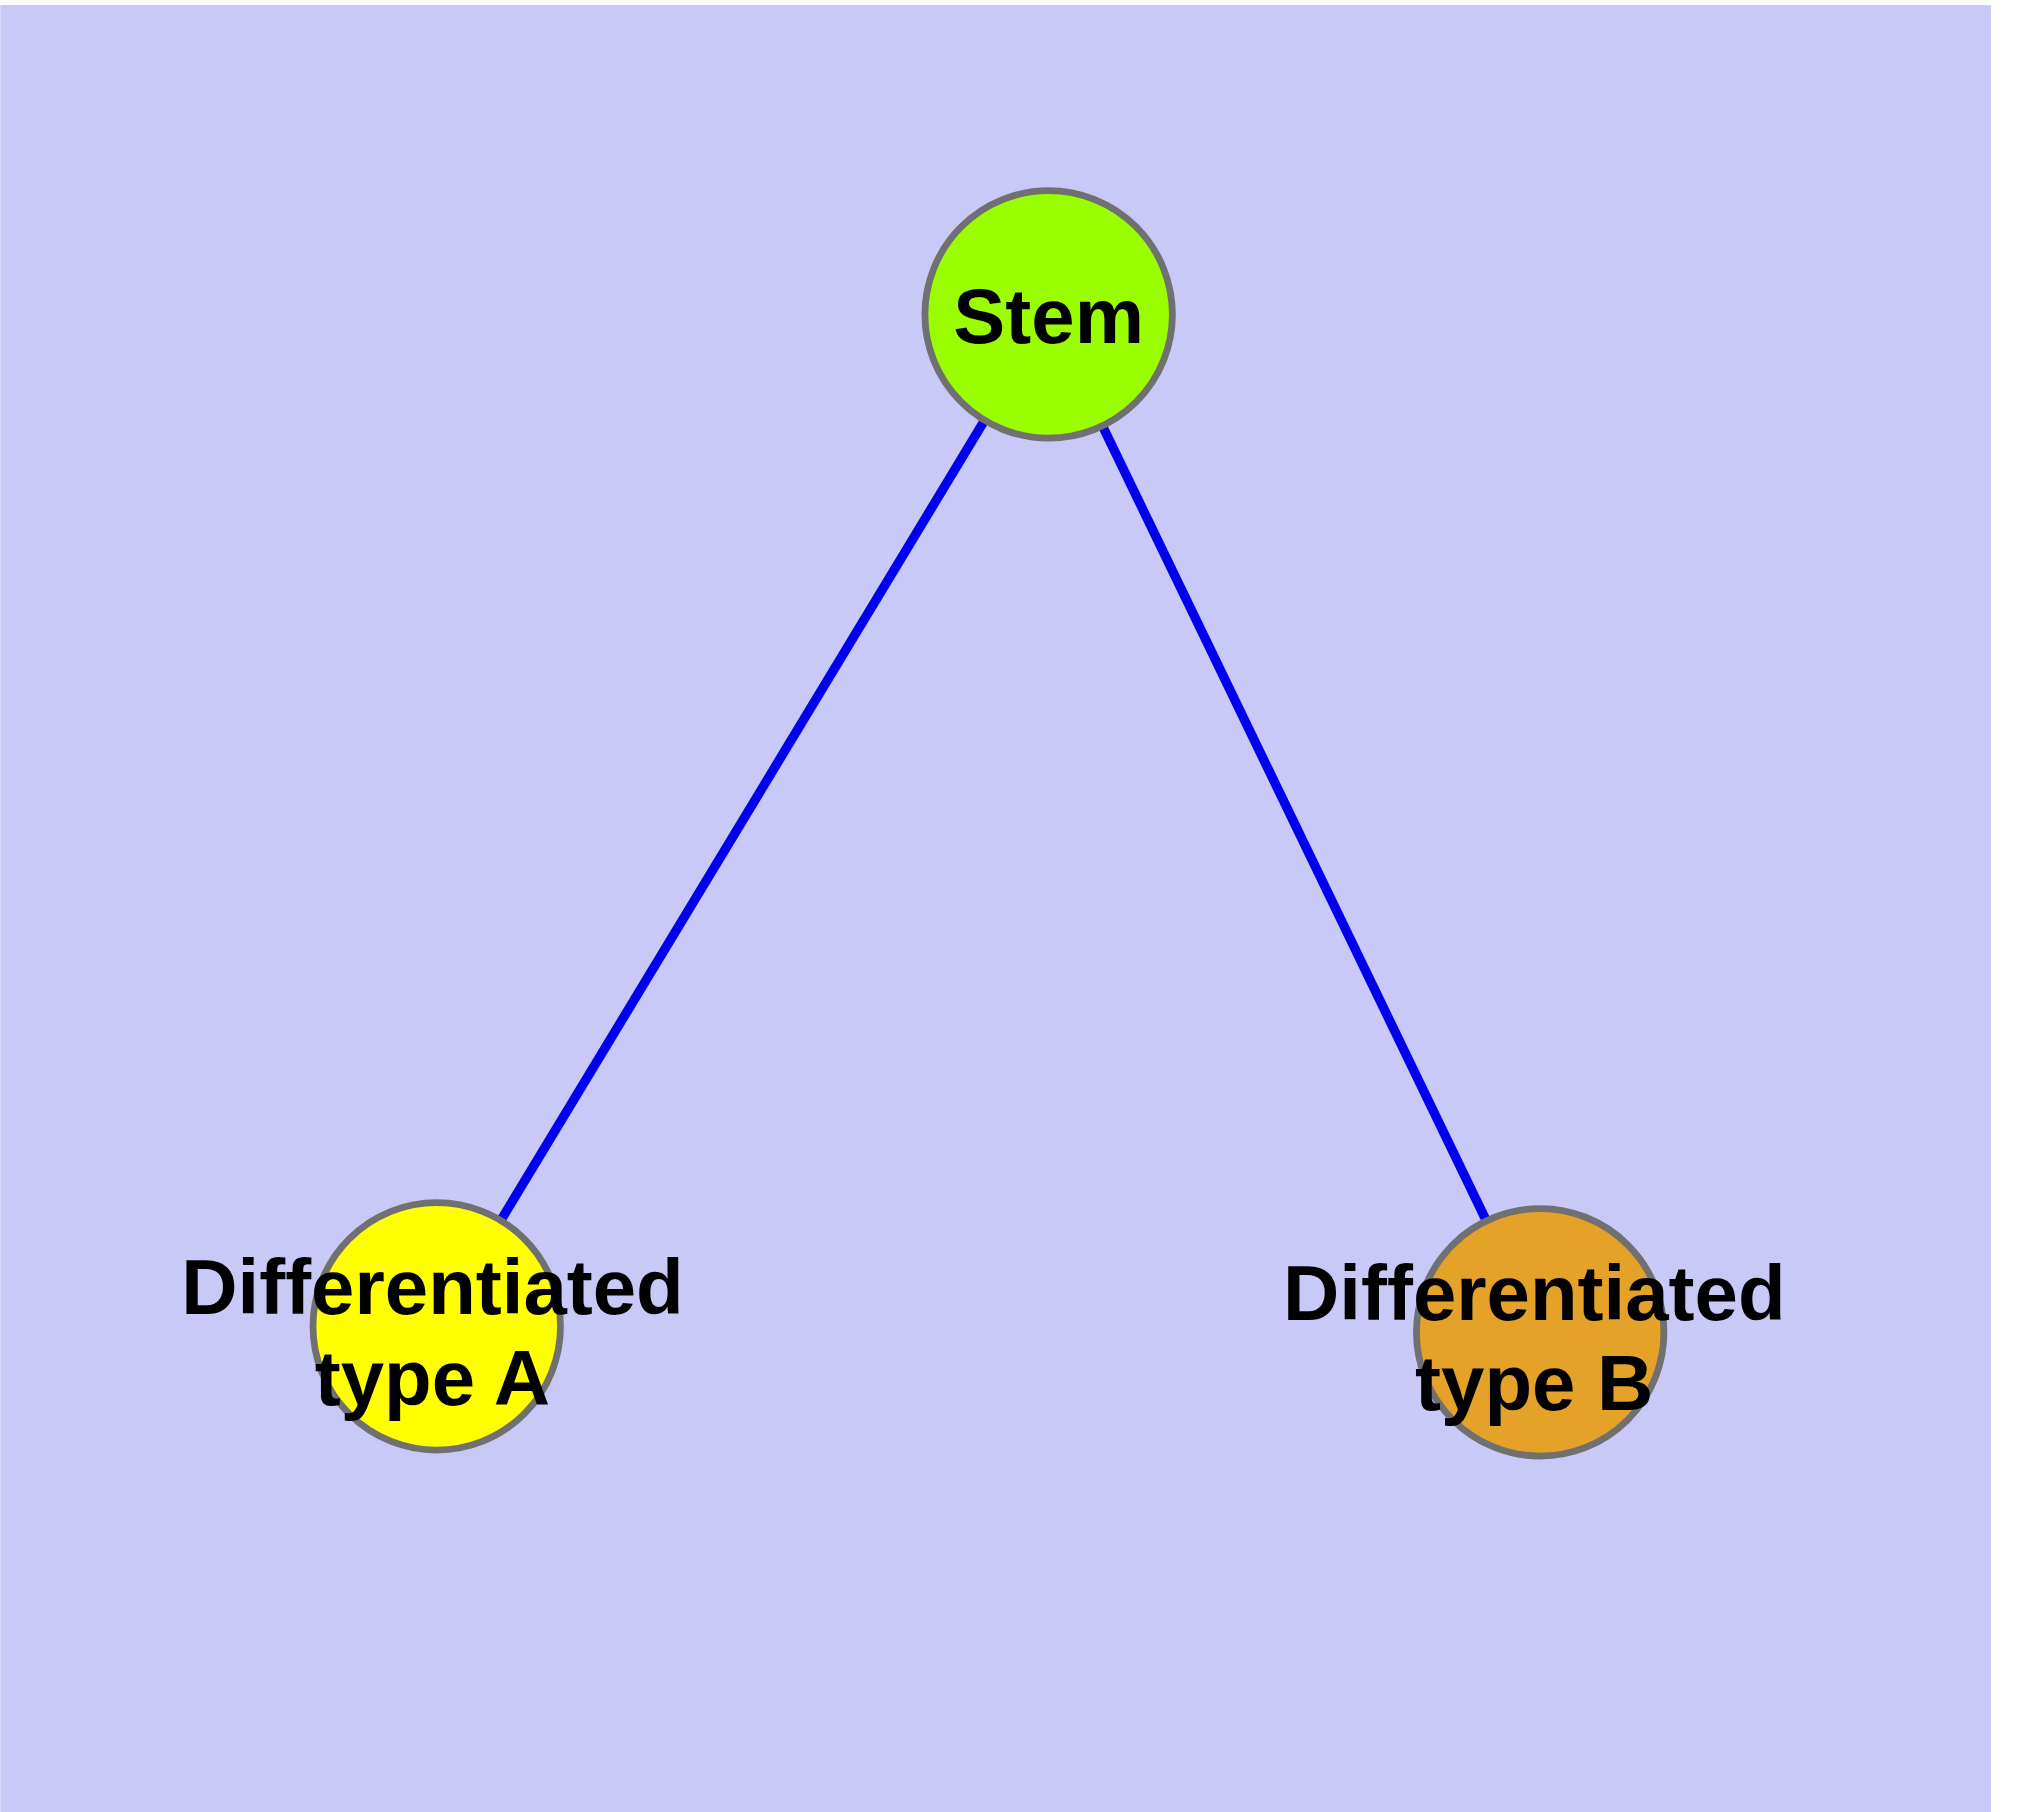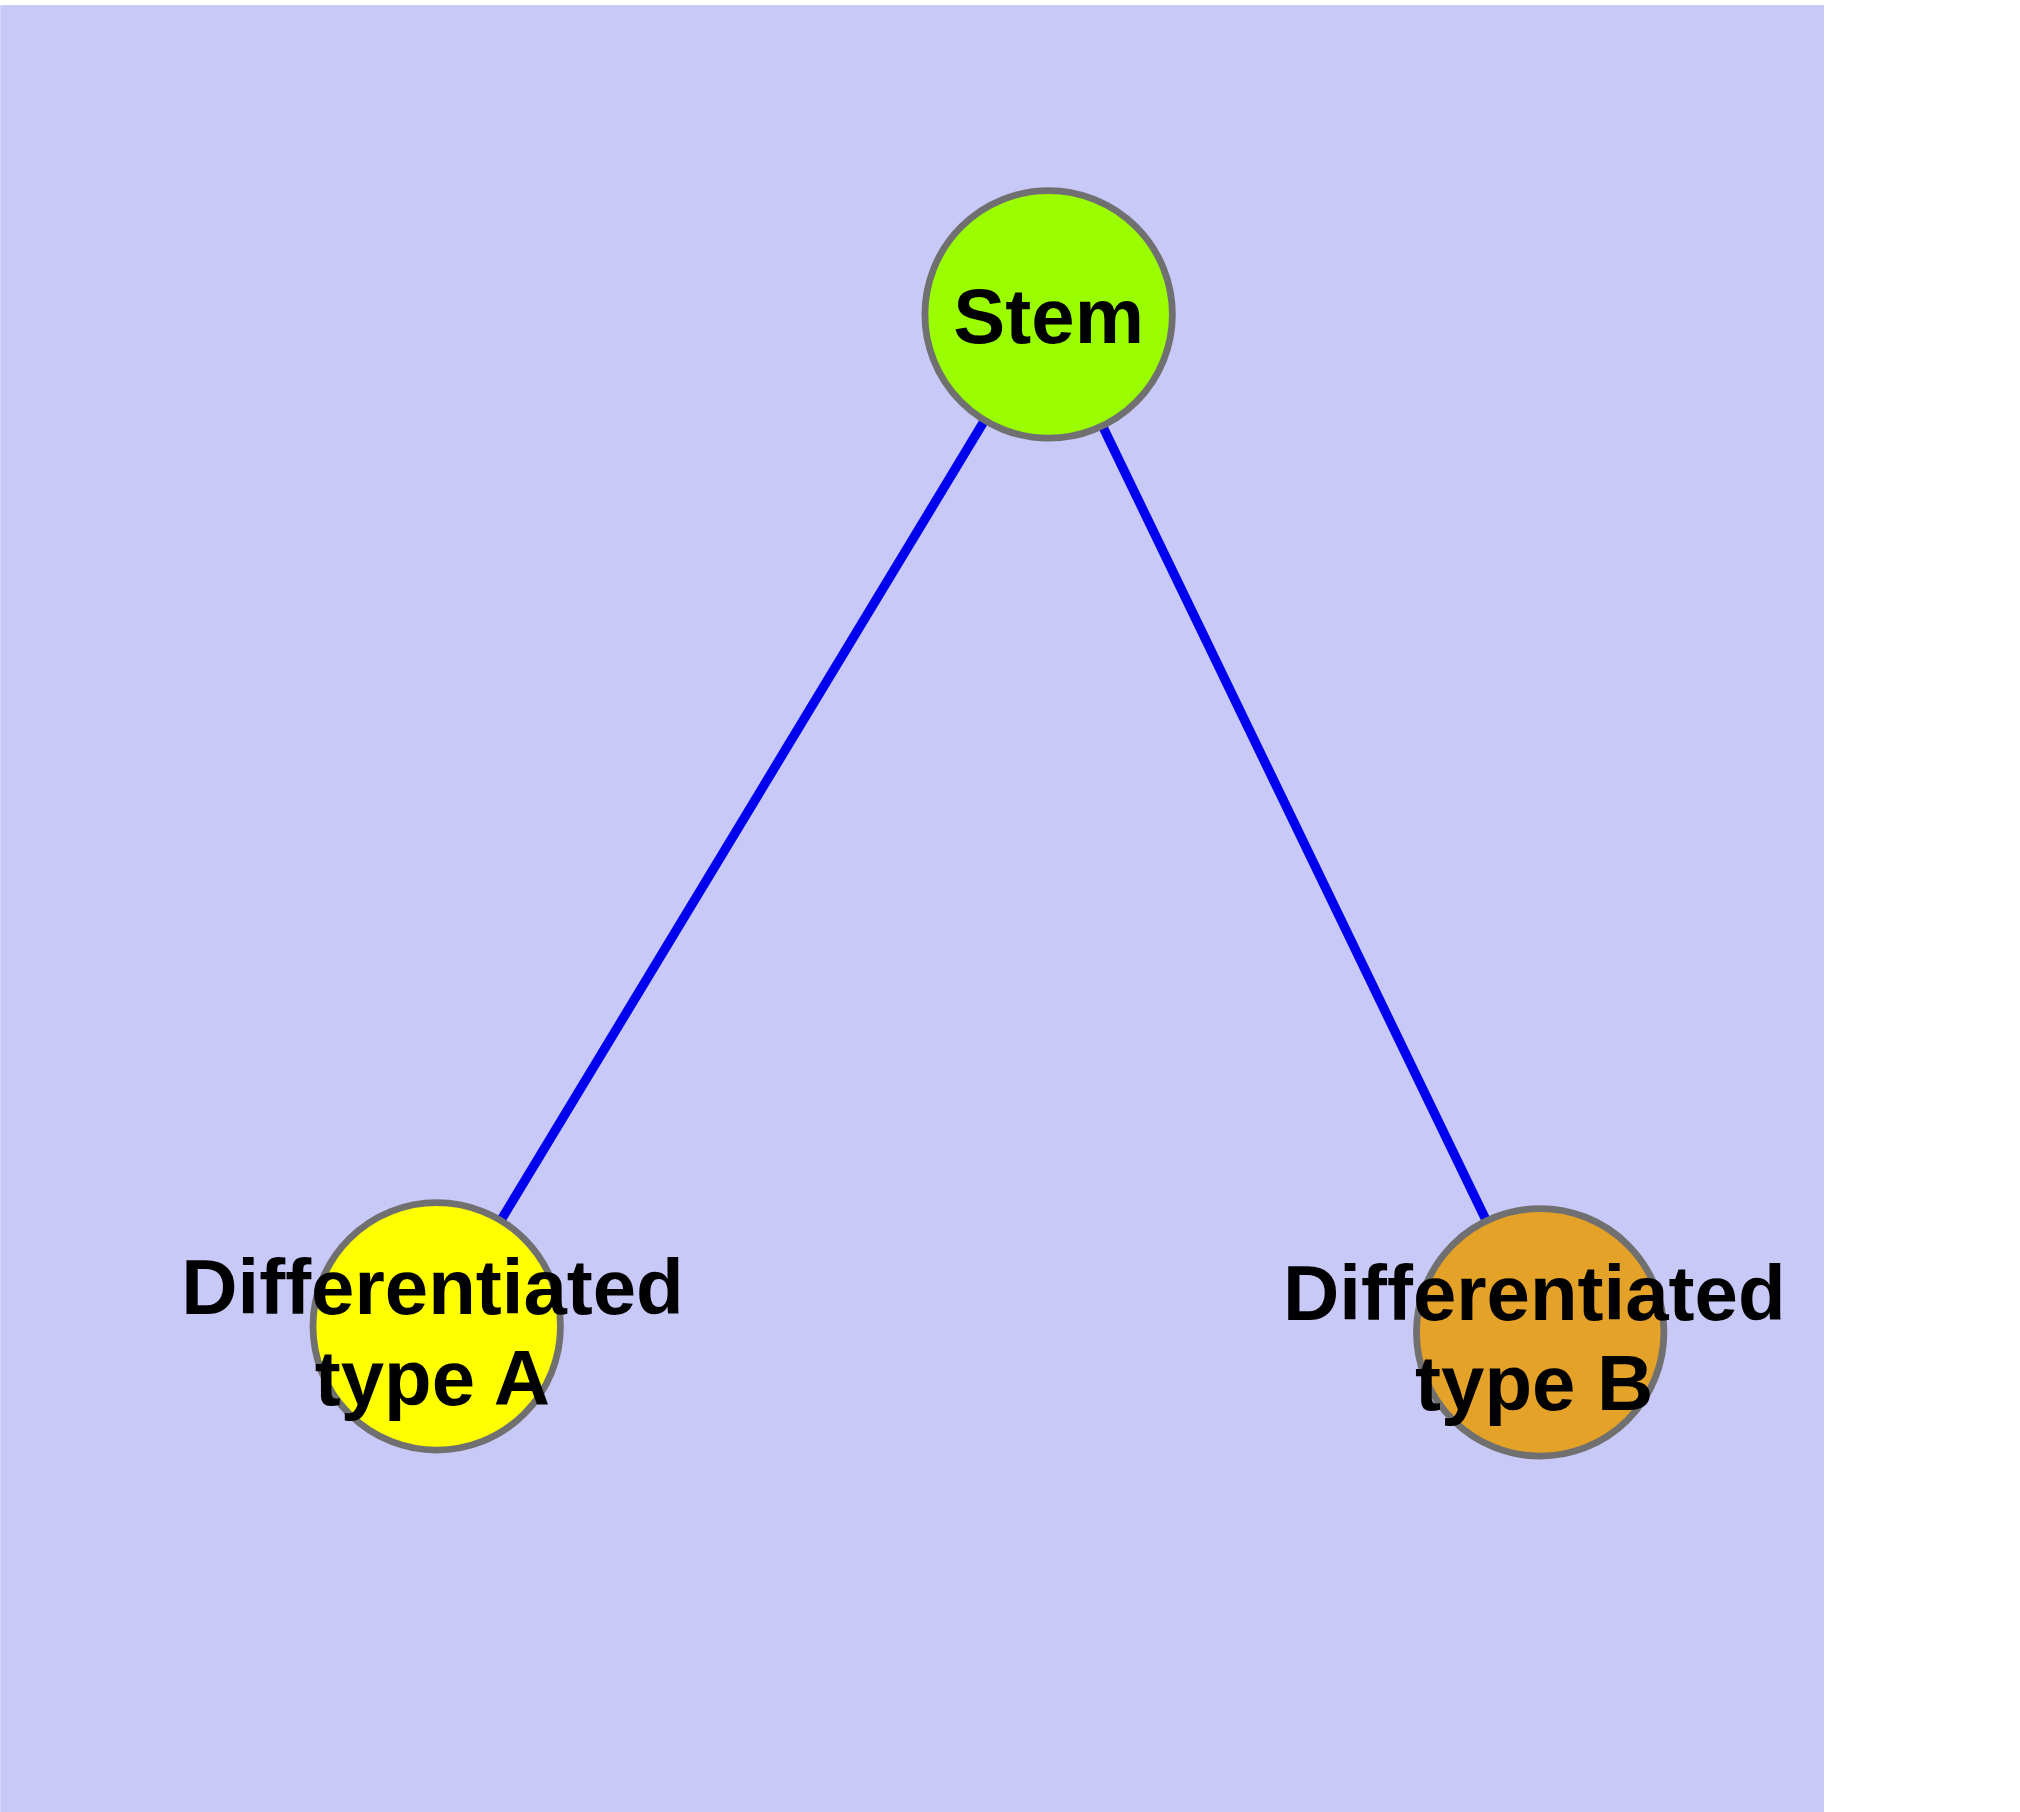--- a/index.html
+++ b/index.html
@@ -2,21 +2,21 @@
 <html style="font-size:13.6px"><head>
 <meta charset="utf-8">
 <style>
   html, body {
     margin: 0;
     padding: 0;
     background: #ffffff;
   }
   .stage {
     position: relative;
-    width: 1824px;
+    width: 1991px;
     height: 1812px;
     background: #ffffff;
     overflow: hidden;
   }
   svg { display: block; }
   .node-label {
     font-family: "Liberation Sans", sans-serif;
     font-weight: bold;
     font-size: 92px;
     fill: #000000;

